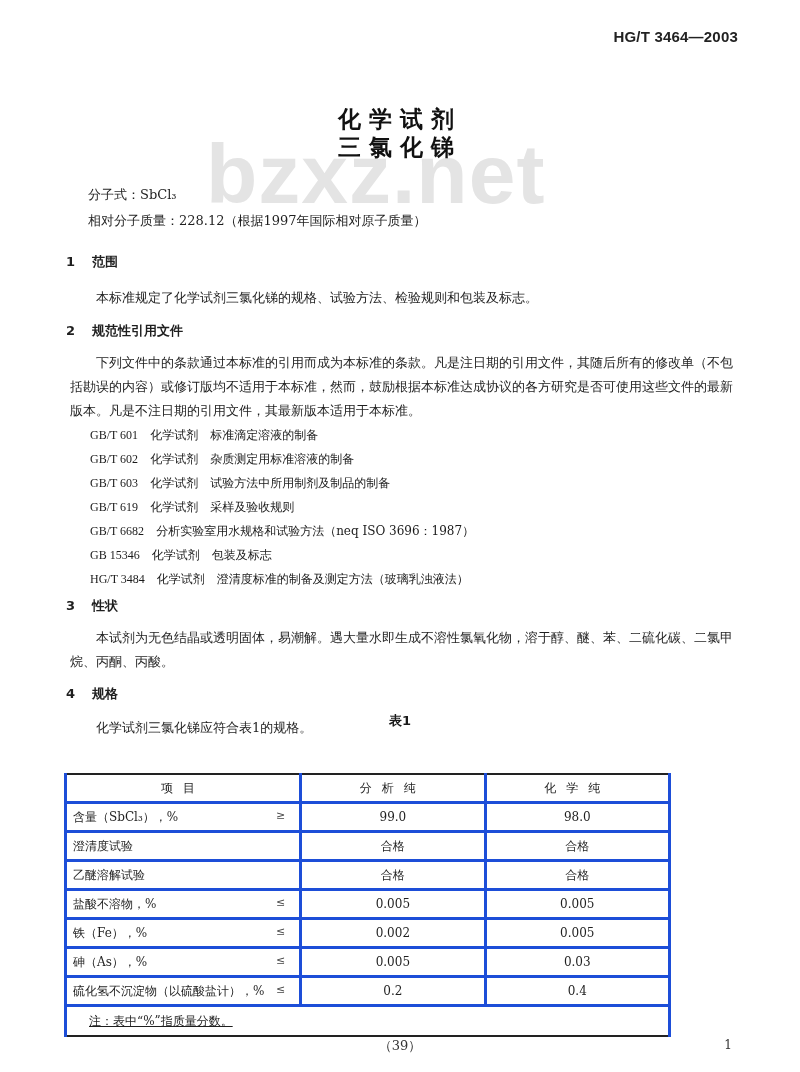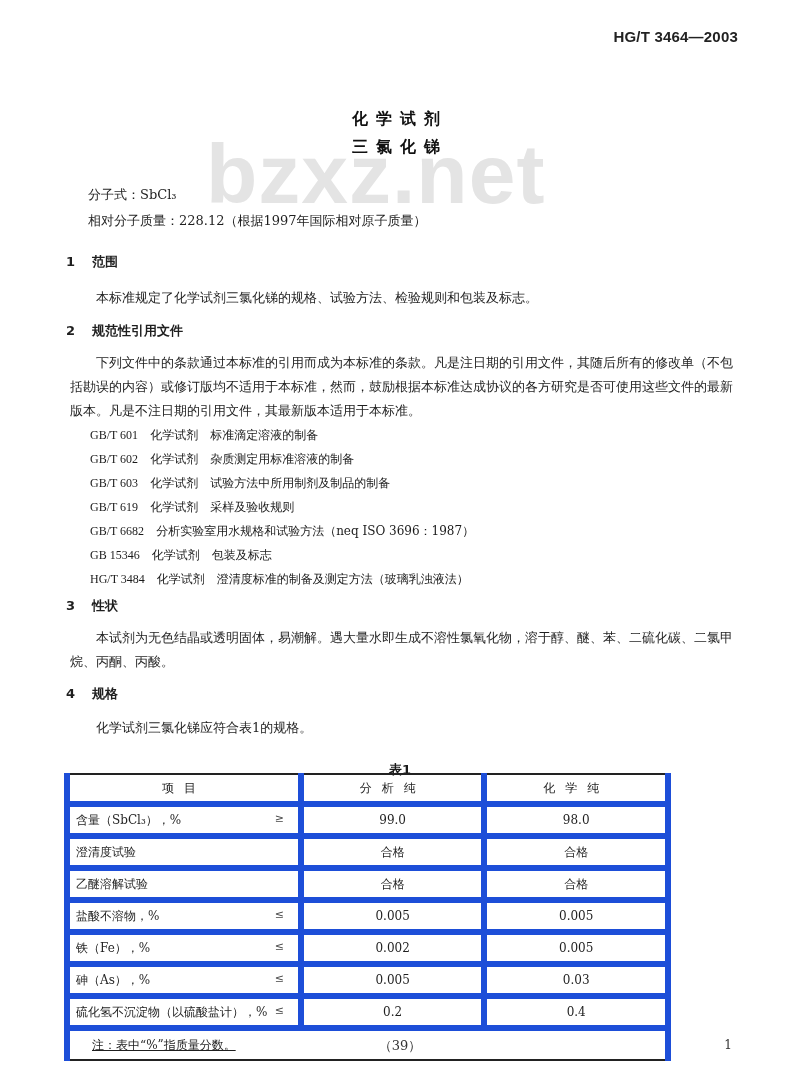--- a/index.html
+++ b/index.html
@@ -9,42 +9,42 @@
     color: #1a1a1a;
   }
   .std-code {
     position: absolute; top: 28px; right: 62px;
     font-family: "Liberation Sans", "DejaVu Sans", sans-serif;
     font-weight: bold; font-size: 15px; letter-spacing: 0.2px; color: #222;
   }
   .title-block { position: absolute; top: 105px; left: 0; width: 800px; text-align: center; }
   .title-line {
     font-family: "DejaVu Sans", sans-serif; font-weight: bold;
-    font-size: 16px; letter-spacing: 8px; line-height: 28px; color: #111;
+    font-size: 23px; letter-spacing: 8px; line-height: 28px; color: #111;
   }
   .watermark {
     position: absolute; top: 132px; left: 206px;
     font-family: "Liberation Sans", "DejaVu Sans", sans-serif; font-weight: bold;
     font-size: 84px; color: #e4e4e4; letter-spacing: 1px; z-index: 0; line-height: 1;
   }
   .content { position: absolute; left: 0; top: 0; width: 800px; z-index: 1; }
   .line { position: absolute; font-size: 13px; line-height: 18px; white-space: nowrap; color: #1f1f1f; }
   .sec-head { font-family: "DejaVu Sans", sans-serif; font-weight: bold; font-size: 13px; }
   .sec-num { display: inline-block; width: 26px; }
   .para { position: absolute; left: 70px; width: 666px; font-size: 13px; line-height: 24px; text-indent: 26px; color: #1f1f1f; }
   .ref-list { position: absolute; left: 90px; top: 423px; }
   .ref-item { font-size: 12px; line-height: 24px; white-space: nowrap; }
   .ref-code { display: inline-block; font-family: "Liberation Serif", serif; margin-right: 12px; }
-  .table-caption { position: absolute; top: 761px; left: 0; width: 800px; text-align: center;
+  .table-caption { position: absolute; top: 712px; left: 0; width: 800px; text-align: center;
     font-family: "DejaVu Sans", sans-serif; font-weight: bold; font-size: 13px; }
   table.spec {
     position: absolute; top: 773px; left: 64px; width: 607px;
     border-collapse: collapse; font-size: 12px; color: #1f1f1f;
   }
-  table.spec th, table.spec td { border: 6px solid #1d4ed8; height: 26px; padding: 0 6px; }
+  table.spec th, table.spec td { border: 3px solid #1d4ed8; height: 26px; padding: 0 6px; }
   table.spec th { font-weight: normal; letter-spacing: 10px; text-align: center; border-top: 2px solid #222; }
   table.spec td.item { text-align: left; position: relative; width: 252px; }
   table.spec td.val { text-align: center; width: 198px; }
   .cmp { position: absolute; right: 14px; top: 5px; font-size: 11px; color: #444; }
   table.spec td.note { text-align: left; padding-left: 22px; height: 28px; border-bottom: 2px solid #222; text-decoration: underline; }
   .page-num-center { position: absolute; top: 1037px; left: 0; width: 800px; text-align: center; font-size: 13px; color: #333; }
   .page-num-right { position: absolute; top: 1038px; right: 68px; font-size: 12px; color: #333; }
 </style>
 </head>
 <body>

